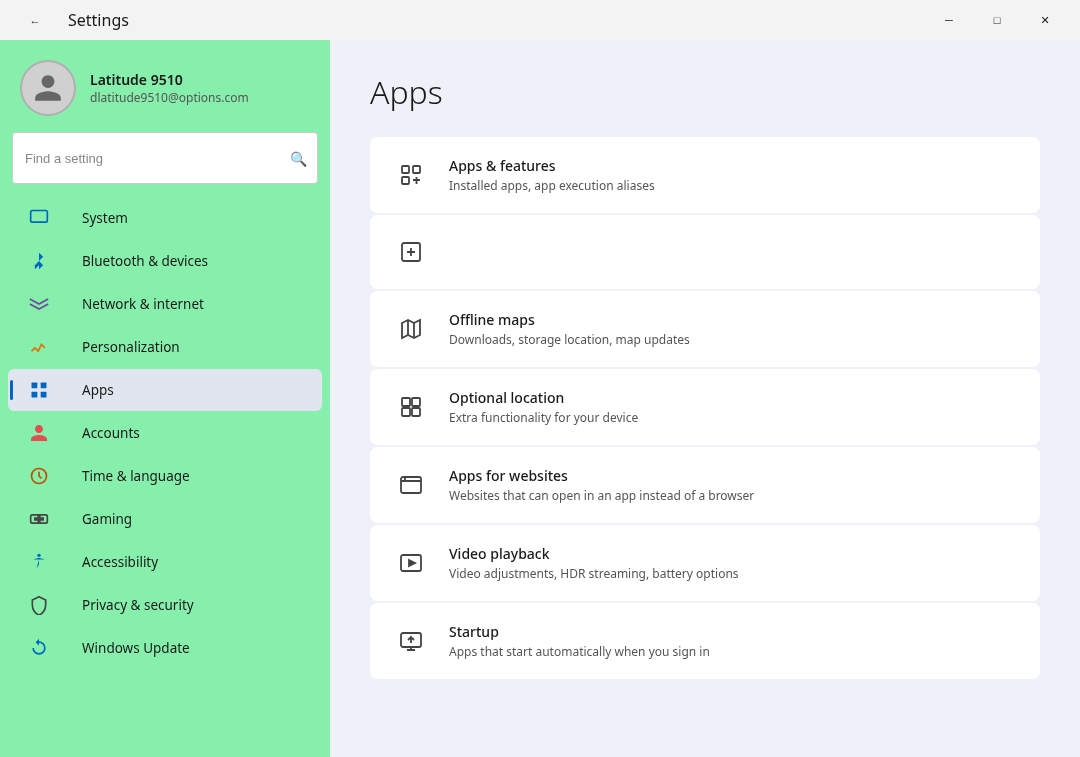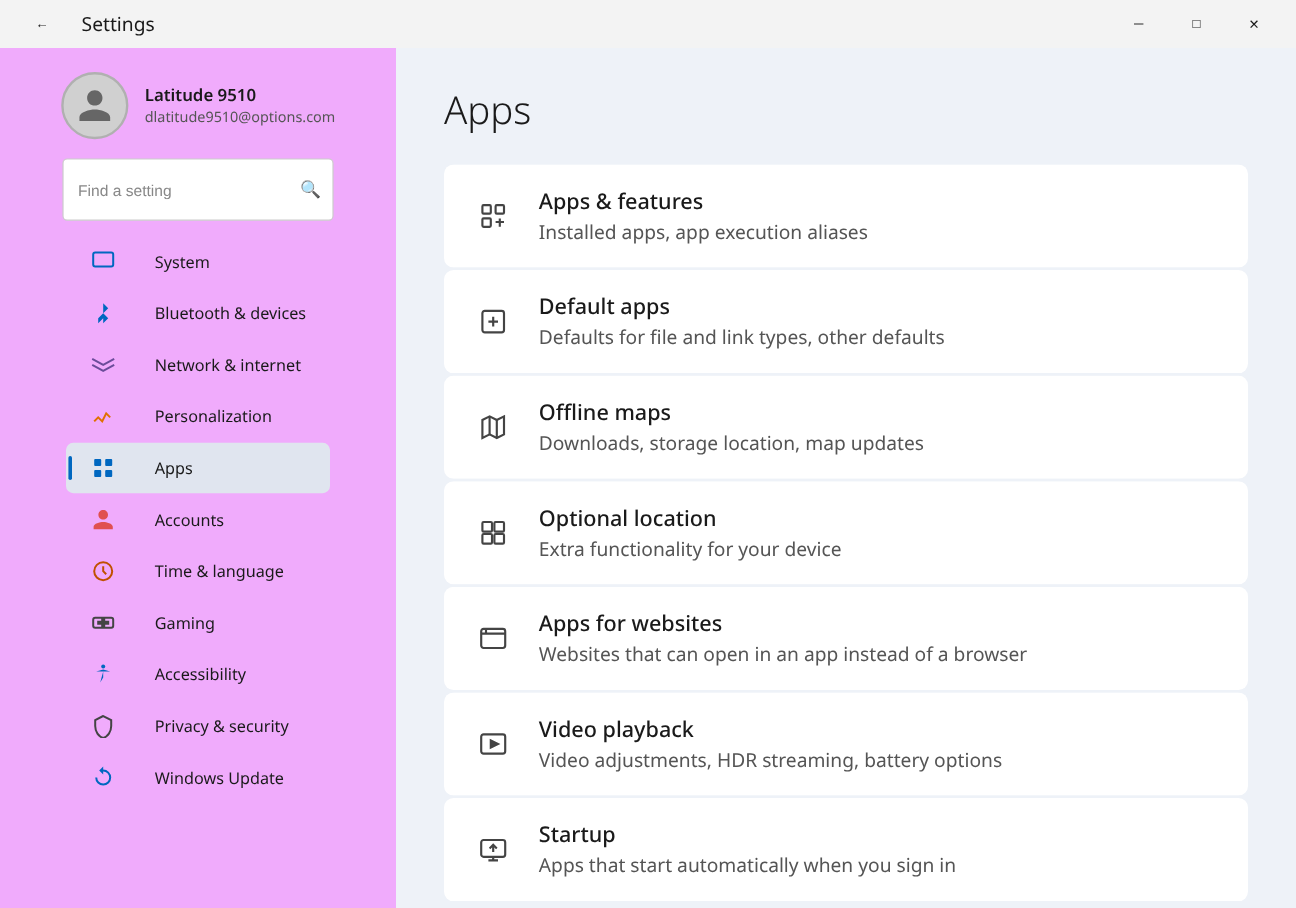--- a/index.html
+++ b/index.html
@@ -52,27 +52,26 @@
     
     .app-container {
       display: flex;
       flex: 1;
       overflow: hidden;
     }
 
     
     .sidebar {
       width: 330px;
-      background: #f0abfc;
+      background: #86efac;
       display: flex;
       flex-direction: column;
       flex-shrink: 0;
       padding: 0 0 16px 0;
       overflow-y: auto;
-      align-items: center;
     }
 
     
     .user-profile {
       display: flex;
       align-items: center;
       gap: 14px;
       padding: 20px 20px 16px 20px;
     }
     .user-avatar {
@@ -202,27 +201,27 @@
       height: 36px;
       display: flex;
       align-items: center;
       justify-content: center;
       flex-shrink: 0;
       color: #444;
       font-size: 22px;
     }
     .card-text {}
     .card-title {
-      font-size: 18px;
+      font-size: 14px;
       font-weight: 500;
       color: #1a1a1a;
       margin-bottom: 2px;
     }
     .card-desc {
-      font-size: 16px;
+      font-size: 12px;
       color: #555;
     }
   </style>
 </head>
 <body>
 
 <div class="titlebar">
   <div class="titlebar-left">
     <button class="titlebar-btn">←</button>
     <span class="titlebar-title">Settings</span>
@@ -370,24 +369,20 @@
             <div class="card-desc">Installed apps, app execution aliases</div>
           </div>
         </div>
         <div class="settings-card">
           <div class="card-icon">
             <svg width="24" height="24" viewBox="0 0 24 24" fill="none" stroke="#444" stroke-width="1.8">
               <rect x="3" y="3" width="18" height="18" rx="2"></rect>
               <path d="M8 12h8M12 8v8"></path>
             </svg>
           </div>
-          <div class="card-text">
-            <div class="card-title">Default apps</div>
-            <div class="card-desc">Defaults for file and link types, other defaults</div>
-          </div>
         </div>
         <div class="settings-card">
           <div class="card-icon">
             <svg width="24" height="24" viewBox="0 0 24 24" fill="none" stroke="#444" stroke-width="1.8">
               <path d="M9 3L3 6v15l6-3 6 3 6-3V3l-6 3-6-3z"></path>
               <path d="M9 3v15M15 6v15"></path>
             </svg>
           </div>
           <div class="card-text">
             <div class="card-title">Offline maps</div>

